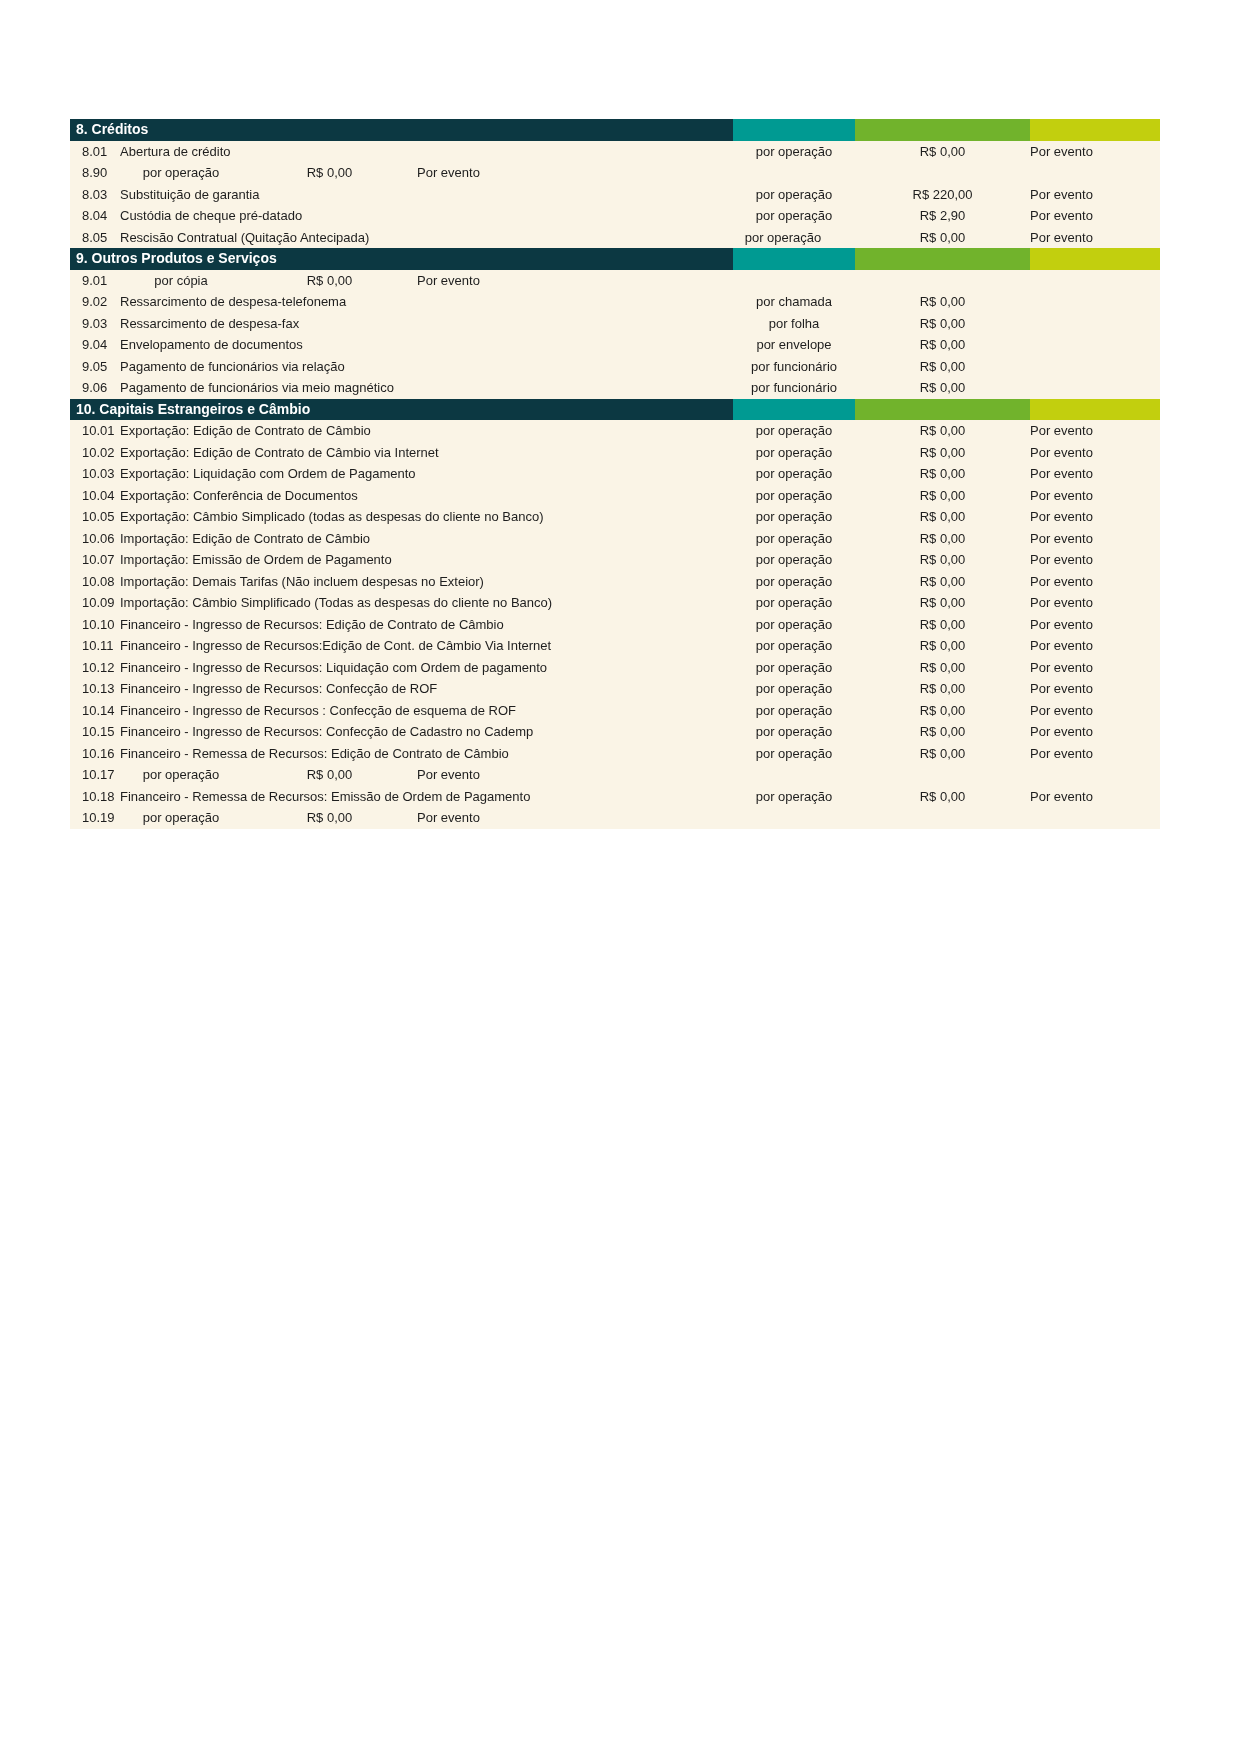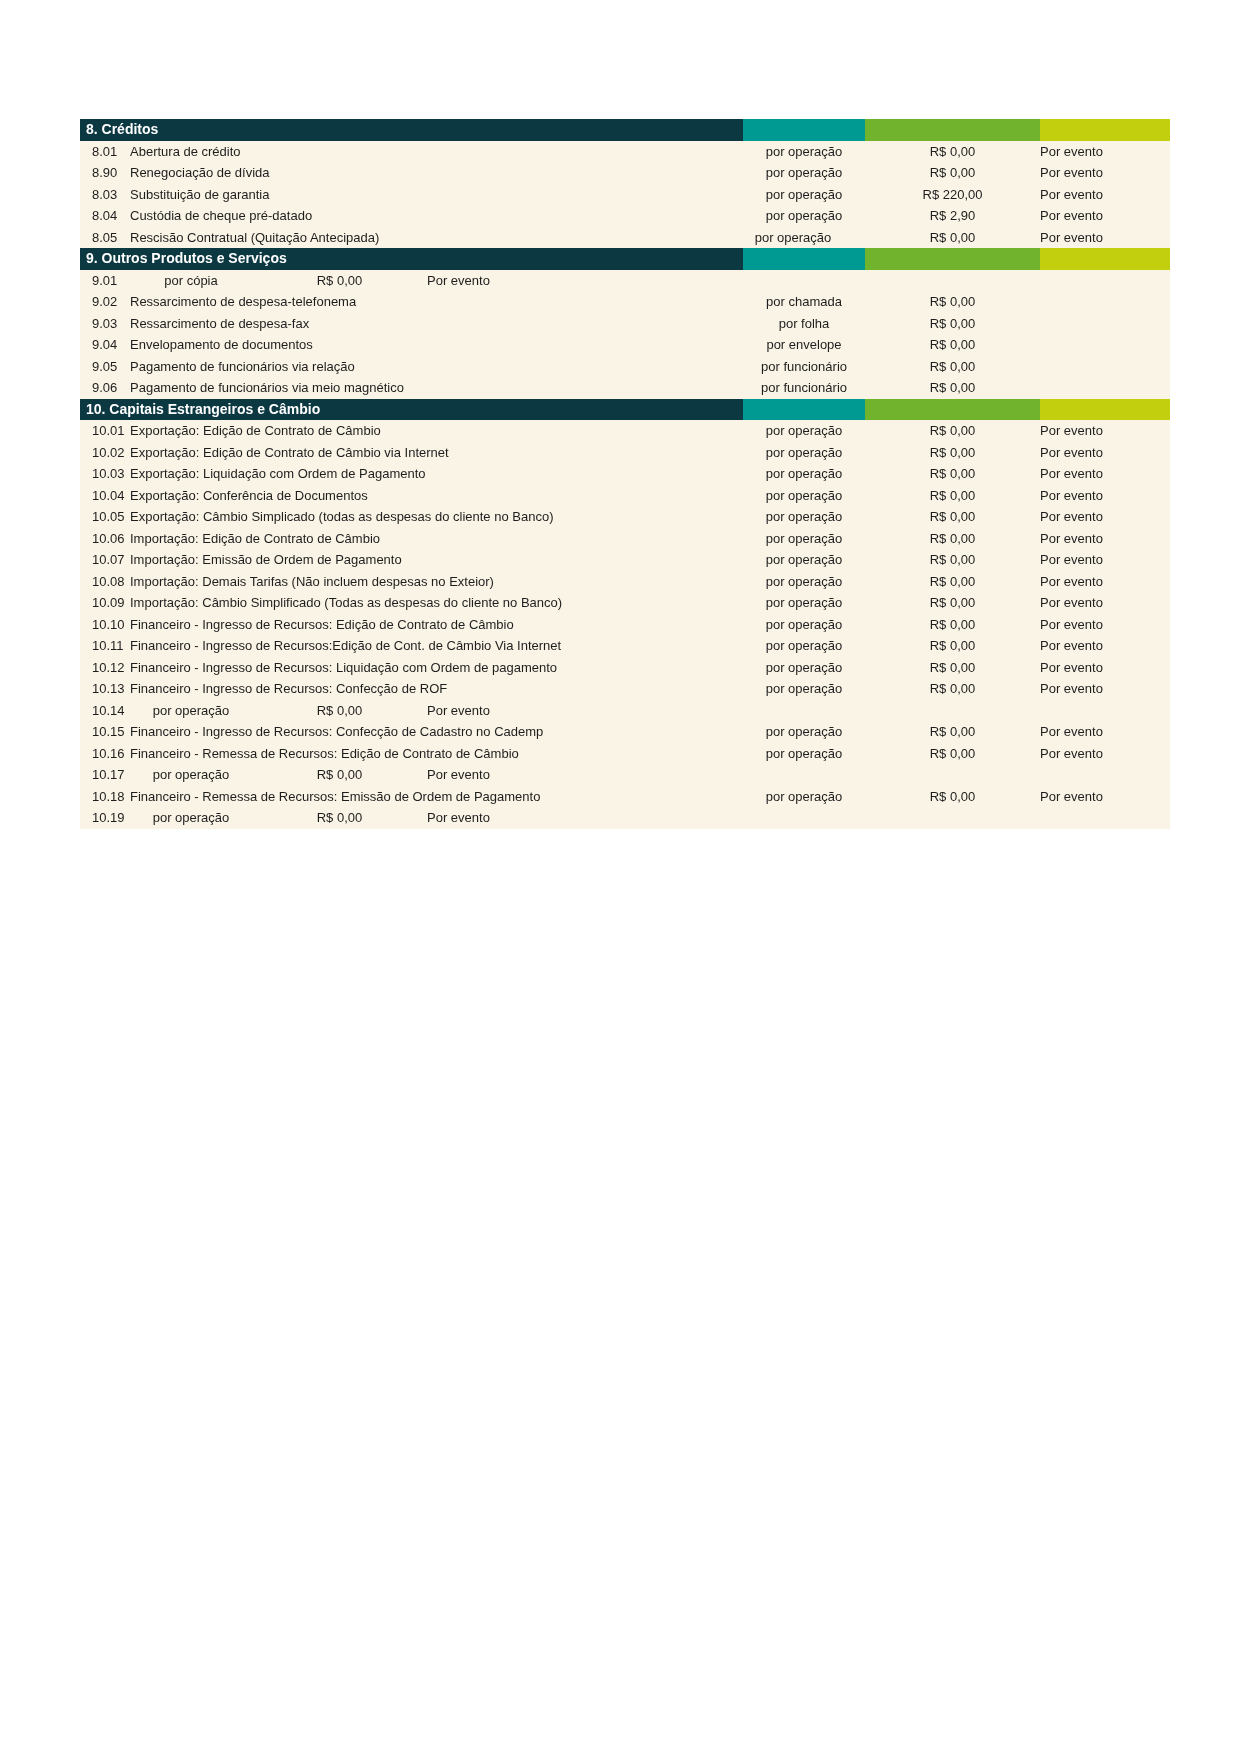--- a/index.html
+++ b/index.html
@@ -4,21 +4,21 @@
 <style>
   * { box-sizing: border-box; }
   html, body { margin: 0; padding: 0; }
   body {
     width: 1241px; height: 1755px;
     background: #ffffff;
     font-family: "Liberation Sans", sans-serif;
     -webkit-font-smoothing: antialiased;
   }
   .page { position: relative; width: 1241px; height: 1755px; overflow: hidden; }
-  .fee-table { position: absolute; left: 80px; top: 119px; width: 1090px; }
+  .fee-table { position: absolute; left: 70px; top: 119px; width: 1090px; }
 
   .section-header { display: flex; height: 21.5px; }
   .seg-title {
     width: 663px; background: var(--section_band, #0c3842);
     color: var(--header_text, #ffffff);
     font-weight: bold; font-size: 14px; line-height: 21px;
     padding-left: 6px; white-space: nowrap; overflow: hidden;
   }
   .seg-unit  { width: 122px; background: var(--unit_band, #009a92); }
   .seg-value { width: 175px; background: var(--value_band, #71b32c); }
@@ -51,21 +51,20 @@
       </div>
       <div class="row">
         <div class="cell-item">8.01</div>
         <div class="cell-desc">Abertura de crédito</div>
         <div class="cell-unit">por operação</div>
         <div class="cell-value">R$ 0,00</div>
         <div class="cell-event">Por evento</div>
       </div>
       <div class="row">
         <div class="cell-item">8.90</div>
-        <div class="cell-desc">Renegociação de dívida</div>
         <div class="cell-unit">por operação</div>
         <div class="cell-value">R$ 0,00</div>
         <div class="cell-event">Por evento</div>
       </div>
       <div class="row">
         <div class="cell-item">8.03</div>
         <div class="cell-desc">Substituição de garantia</div>
         <div class="cell-unit">por operação</div>
         <div class="cell-value">R$ 220,00</div>
         <div class="cell-event">Por evento</div>
@@ -223,20 +222,21 @@
       </div>
       <div class="row">
         <div class="cell-item">10.13</div>
         <div class="cell-desc">Financeiro - Ingresso de Recursos: Confecção de ROF</div>
         <div class="cell-unit">por operação</div>
         <div class="cell-value">R$ 0,00</div>
         <div class="cell-event">Por evento</div>
       </div>
       <div class="row">
         <div class="cell-item">10.14</div>
+        <div class="cell-desc">Financeiro - Ingresso de Recursos : Confecção de esquema de ROF</div>
         <div class="cell-unit">por operação</div>
         <div class="cell-value">R$ 0,00</div>
         <div class="cell-event">Por evento</div>
       </div>
       <div class="row">
         <div class="cell-item">10.15</div>
         <div class="cell-desc">Financeiro - Ingresso de Recursos: Confecção de Cadastro no Cademp</div>
         <div class="cell-unit">por operação</div>
         <div class="cell-value">R$ 0,00</div>
         <div class="cell-event">Por evento</div>

